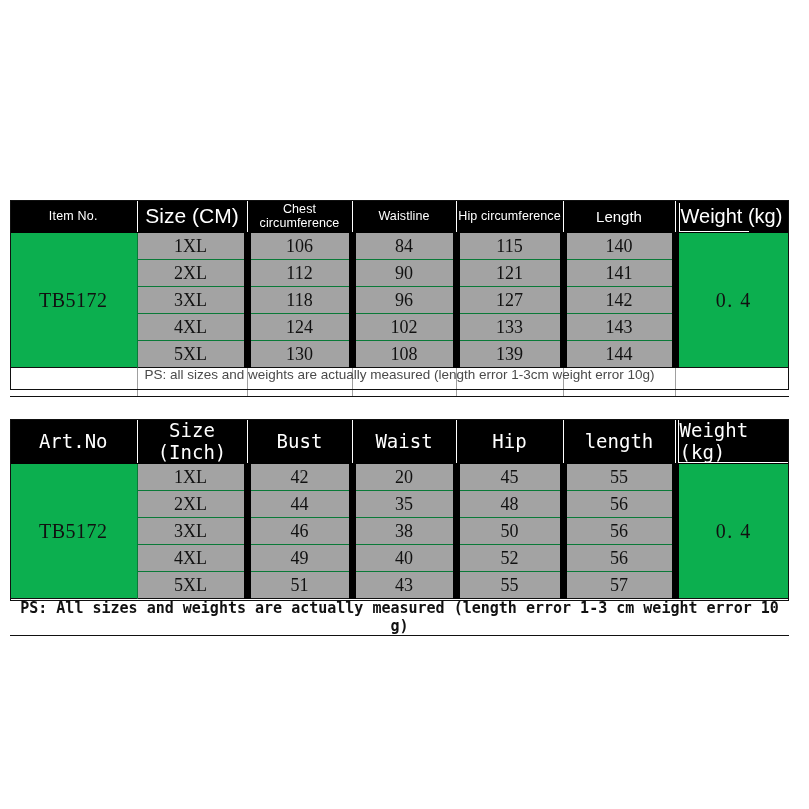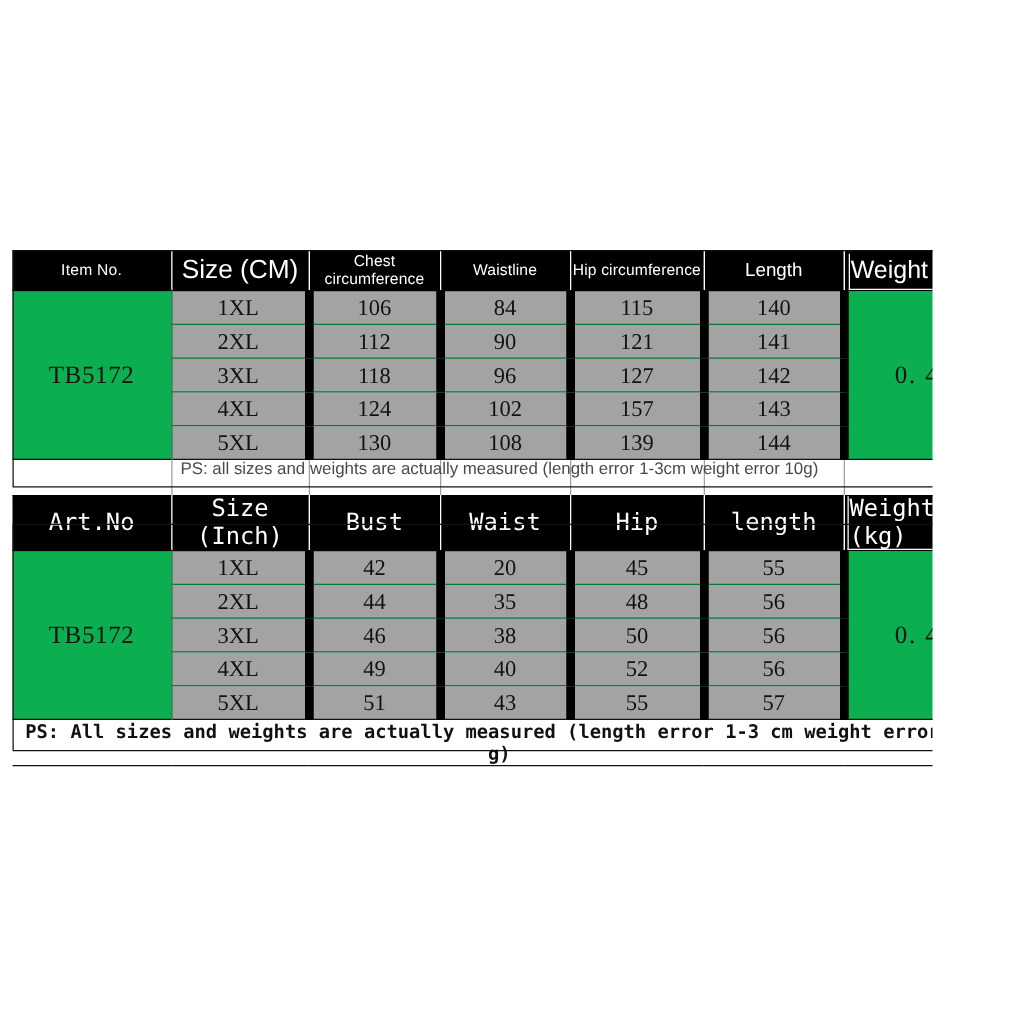--- a/index.html
+++ b/index.html
@@ -2,42 +2,42 @@
 <html><head>
 <meta charset="utf-8">
 <style>
   html, body {
     margin: 0;
     padding: 0;
     background: #ffffff;
   }
   #page {
     position: relative;
-    width: 746px;
+    width: 809px;
     height: 809px;
     background: #ffffff;
     overflow: hidden;
     font-family: "Liberation Sans", sans-serif;
     text-decoration: underline;
   }
 
   
   .chart {
     position: absolute;
     border-collapse: collapse;
     table-layout: fixed;
   }
   #table-cm {
     left: 10px;
     top: 200px;
     width: 779px;
   }
   #table-inch {
     left: 10px;
-    top: 396px;
+    top: 419px;
     width: 779px;
   }
 
   .chart td, .chart th {
     padding: 0;
     margin: 0;
     text-align: center;
     vertical-align: middle;
     font-weight: normal;
   }
@@ -221,21 +221,21 @@
         <td class="d-cell">3XL</td>
         <td class="d-cell">118</td>
         <td class="d-cell">96</td>
         <td class="d-cell">127</td>
         <td class="d-cell">142</td>
       </tr>
       <tr>
         <td class="d-cell">4XL</td>
         <td class="d-cell">124</td>
         <td class="d-cell">102</td>
-        <td class="d-cell">157</td>
+        <td class="d-cell">133</td>
         <td class="d-cell">143</td>
       </tr>
       <tr>
         <td class="d-cell noline-b">5XL</td>
         <td class="d-cell noline-b">130</td>
         <td class="d-cell noline-b">108</td>
         <td class="d-cell noline-b">139</td>
         <td class="d-cell noline-b">144</td>
       </tr>
 

